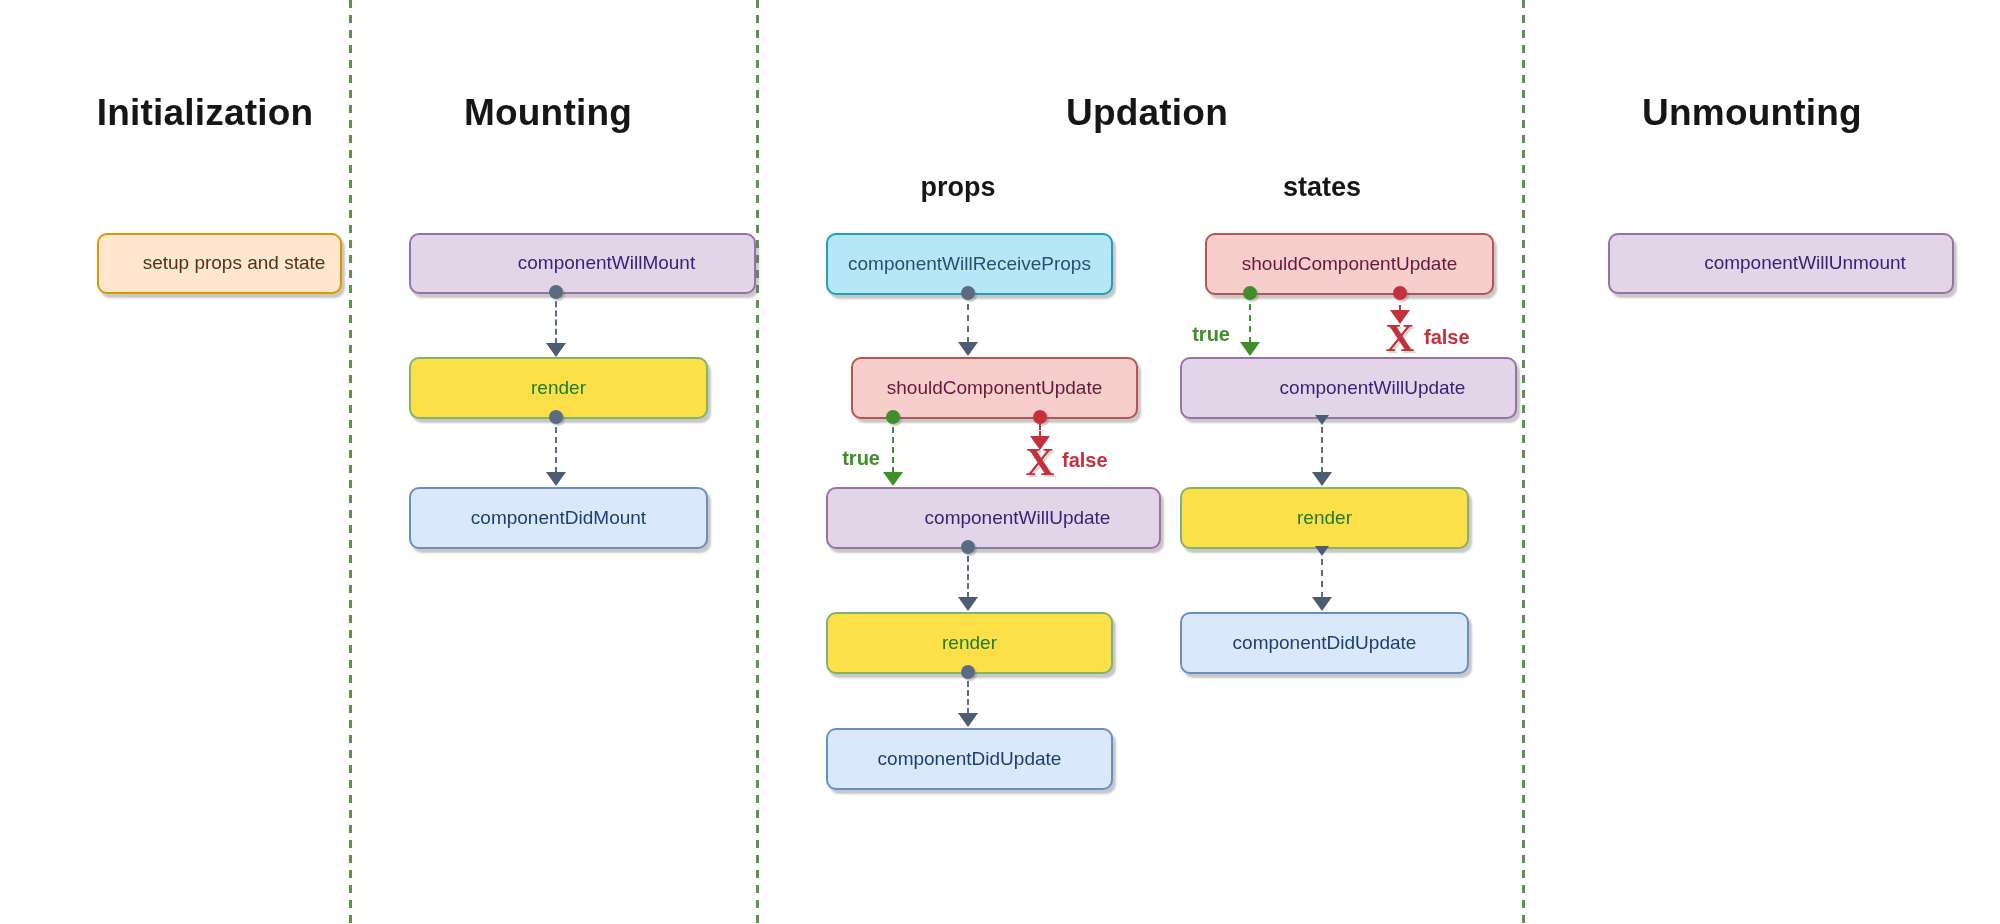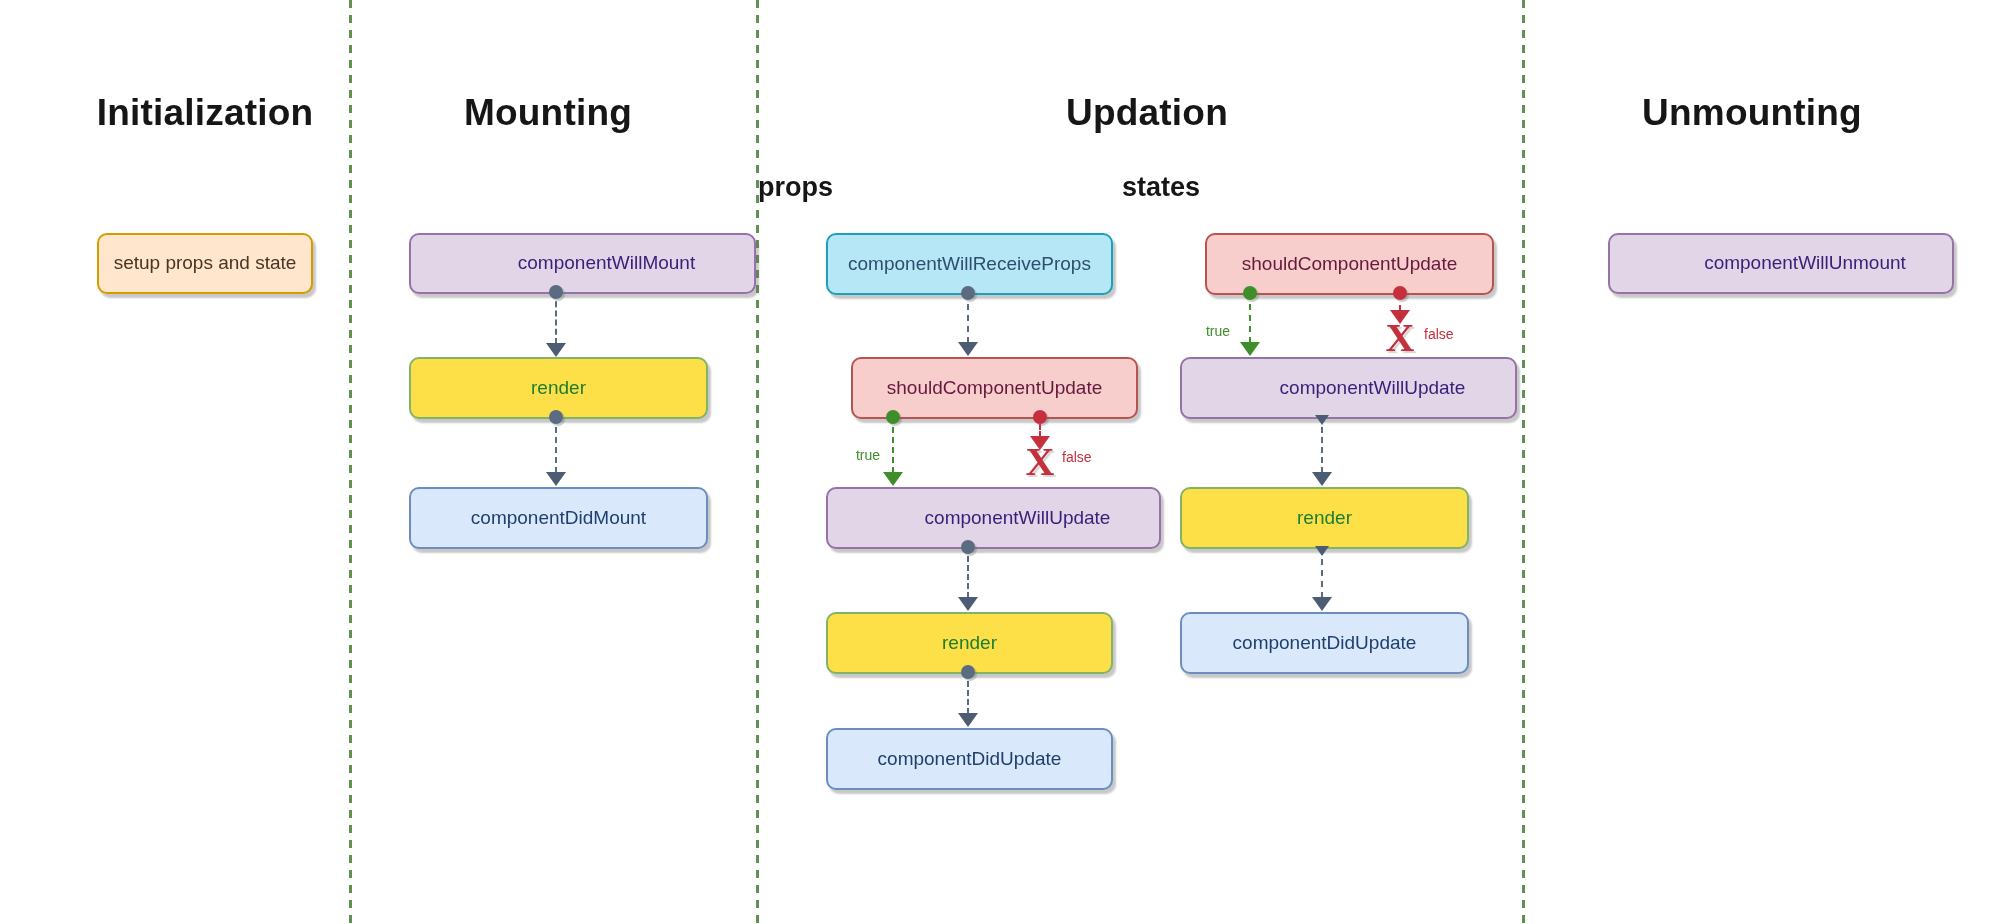--- a/index.html
+++ b/index.html
@@ -9,51 +9,51 @@
   }
   .sep{
     position:absolute;top:0;bottom:0;width:3px;
     background:repeating-linear-gradient(to bottom,#5f9150 0 8px,transparent 8px 15px);
   }
   .section-title{
     position:absolute;top:92px;width:400px;text-align:center;
     font-size:37px;font-weight:600;color:#161616;letter-spacing:0.2px;
   }
   .sub-title{
-    position:absolute;top:172px;width:400px;text-align:left;
+    position:absolute;top:172px;width:400px;text-align:center;
     font-size:27px;font-weight:600;color:#161616;
   }
   .node{
     position:absolute;display:flex;align-items:center;justify-content:center;
     border-radius:10px;border:2px solid;font-size:19px;font-weight:500;
     box-shadow:3px 4px 2px rgba(110,110,110,0.38);
     text-align:center;line-height:1.1;
   }
-  .n-orange{background:#ffe6cc;border-color:#d79b00;color:#4b3526;}
+  .n-orange{background:#ffe6cc;border-color:#d79b00;color:#4b3526;padding-left:29px;}
   .n-purple{background:#e1d5e7;border-color:#9673a6;color:#3b1e78;padding-left:48px;}
   .n-green {background:#fde047;border-color:#82b366;color:#1d7d33;}
   .n-blue  {background:#dae8fc;border-color:#6c8ebf;color:#1f406e;}
   .n-cyan  {background:#b5e7f6;border-color:#1e9fba;color:#2f4e6e;}
   .n-red   {background:#f8cecc;border-color:#b85450;color:#65193e;margin-left:25px;}
 
   .conn{position:absolute;width:0;border-left:2px dashed #5a6b82;}
   .conn.c-green{border-left-color:#3e8e29;}
   .conn.c-red{border-left-color:#c5303d;}
   .dot{position:absolute;left:-8px;top:-7px;width:14px;height:14px;border-radius:50%;background:#5a6b82;
        box-shadow:2px 2px 1px rgba(110,110,110,0.35);}
   .c-green .dot{background:#3e8e29;}
   .c-red .dot{background:#c5303d;}
   .arrowhead{position:absolute;left:-11px;bottom:-13px;width:0;height:0;
     border-left:10px solid transparent;border-right:10px solid transparent;border-top:14px solid #4c5d73;}
   .c-green .arrowhead{border-top-color:#3e8e29;}
   .c-red .arrowhead{border-top-color:#c5303d;}
   .tri-start{position:absolute;left:-8px;top:-2px;width:0;height:0;
     border-left:7px solid transparent;border-right:7px solid transparent;border-top:10px solid #4c5d73;}
 
-  .branch-label{position:absolute;font-size:14px;font-weight:400;}
+  .branch-label{position:absolute;font-size:20px;font-weight:700;}
   .lbl-true{color:#3e8e29;}
   .lbl-false{color:#c5303d;}
   .x-mark{
     position:absolute;width:34px;text-align:center;
     font-family:"Liberation Serif", serif;font-weight:bold;font-size:40px;line-height:36px;color:#c5303d;
     text-shadow:2px 2px 1px rgba(110,110,110,0.3);
   }
 </style>
 </head>
 <body>

